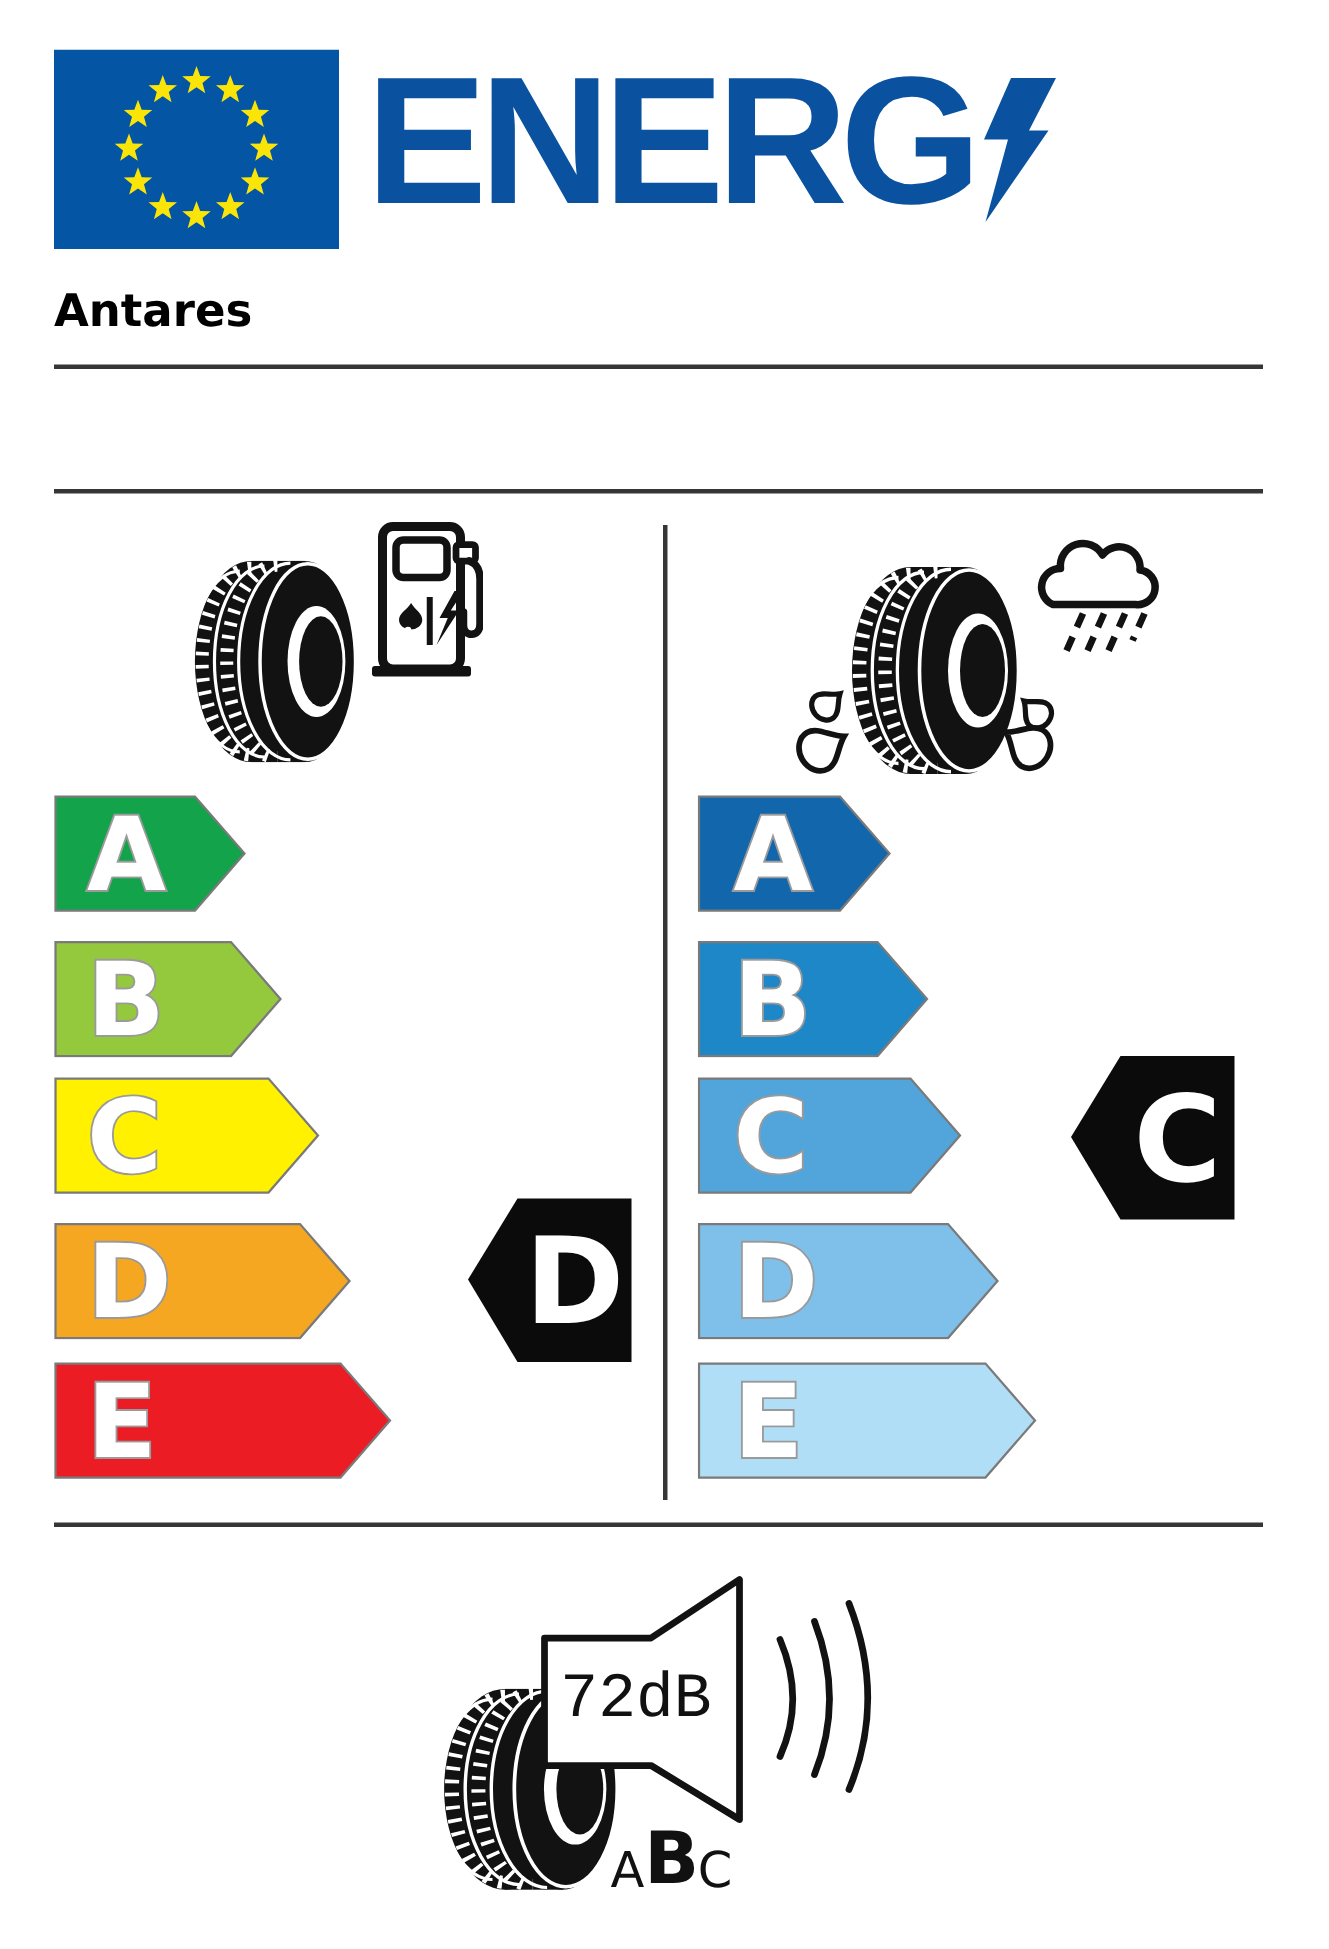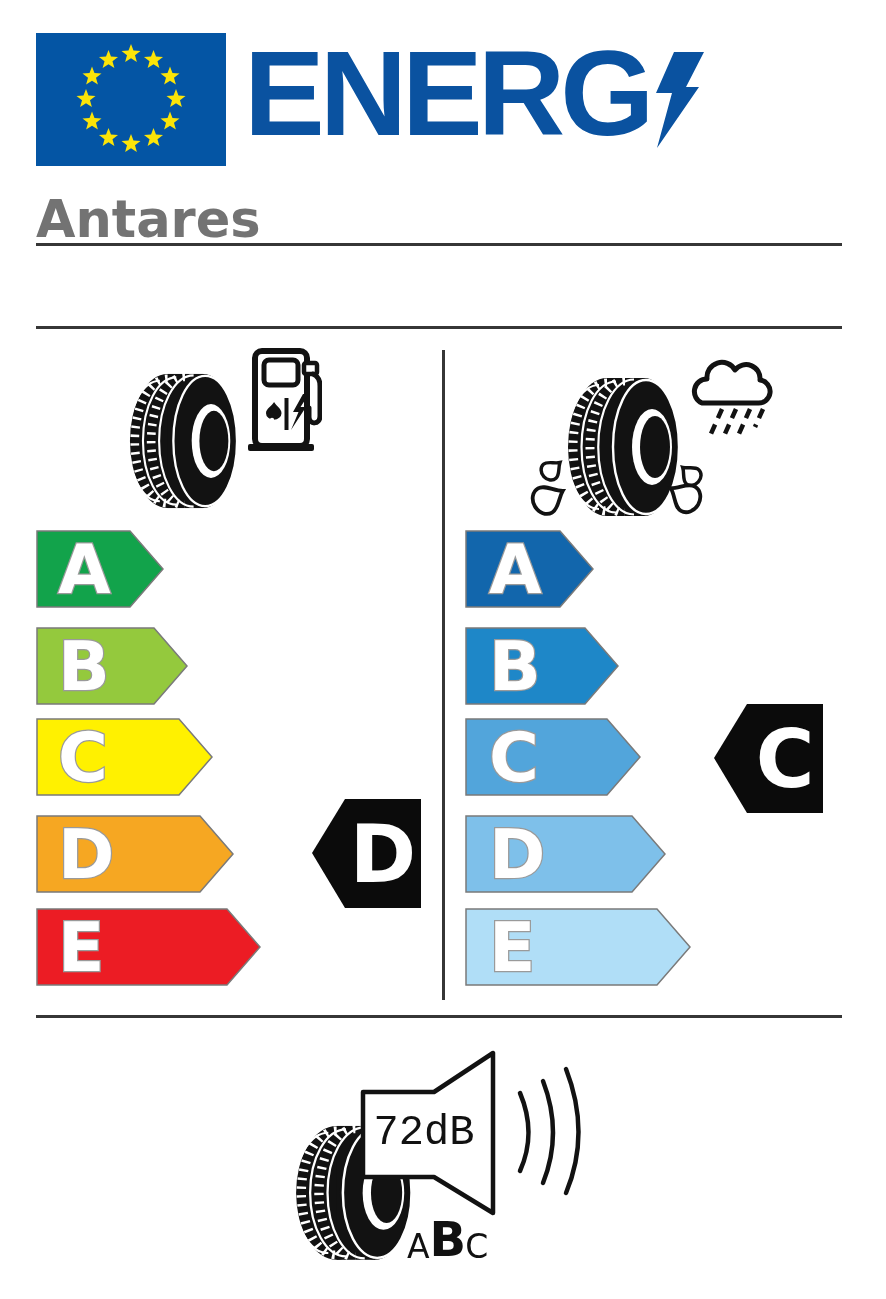--- a/index.html
+++ b/index.html
@@ -3,21 +3,21 @@
 <meta charset="utf-8">
 <style>
   html,body{margin:0;padding:0;background:#fff;}
   #label{position:relative;width:842px;height:1299px;background:#fff;overflow:hidden;
          font-family:"DejaVu Sans","Liberation Sans",sans-serif;}
   .abs{position:absolute;}
   .hline{position:absolute;left:36px;width:812px;height:3px;background:#363636;}
   .vline{position:absolute;left:442px;top:350px;width:3px;height:650px;background:#363636;}
   #energ-text{position:absolute;left:244px;top:33px;font-family:"Liberation Sans",sans-serif;
               font-weight:700;font-size:121px;line-height:121px;letter-spacing:-5px;color:#0a52a0;}
-  #brand{position:absolute;left:36px;top:190px;font-weight:700;font-size:51px;color:#737373;}
+  #brand{position:absolute;left:36px;top:190px;font-weight:700;font-size:30px;color:#000000;}
   .gl{paint-order:stroke fill;stroke:#9a9a9a;stroke-width:2.5px;fill:#fff;
       font-family:"DejaVu Sans",sans-serif;font-weight:700;font-size:68px;}
   .ml{fill:#fff;font-family:"DejaVu Sans",sans-serif;font-weight:700;font-size:80px;}
   #db-badge{position:absolute;left:364px;top:1112px;width:120px;text-align:center;
             font-size:42px;line-height:42px;color:#111;white-space:nowrap;font-family:Liberation Mono, monospace;}
   #noise-scale{position:absolute;left:407px;top:1213px;height:50px;display:flex;
                align-items:flex-end;color:#111;}
   #noise-scale .n-reg{font-size:33px;line-height:1;}
   #noise-scale .n-big{font-size:48px;line-height:1;font-weight:700;letter-spacing:-1px;}
 </style>

